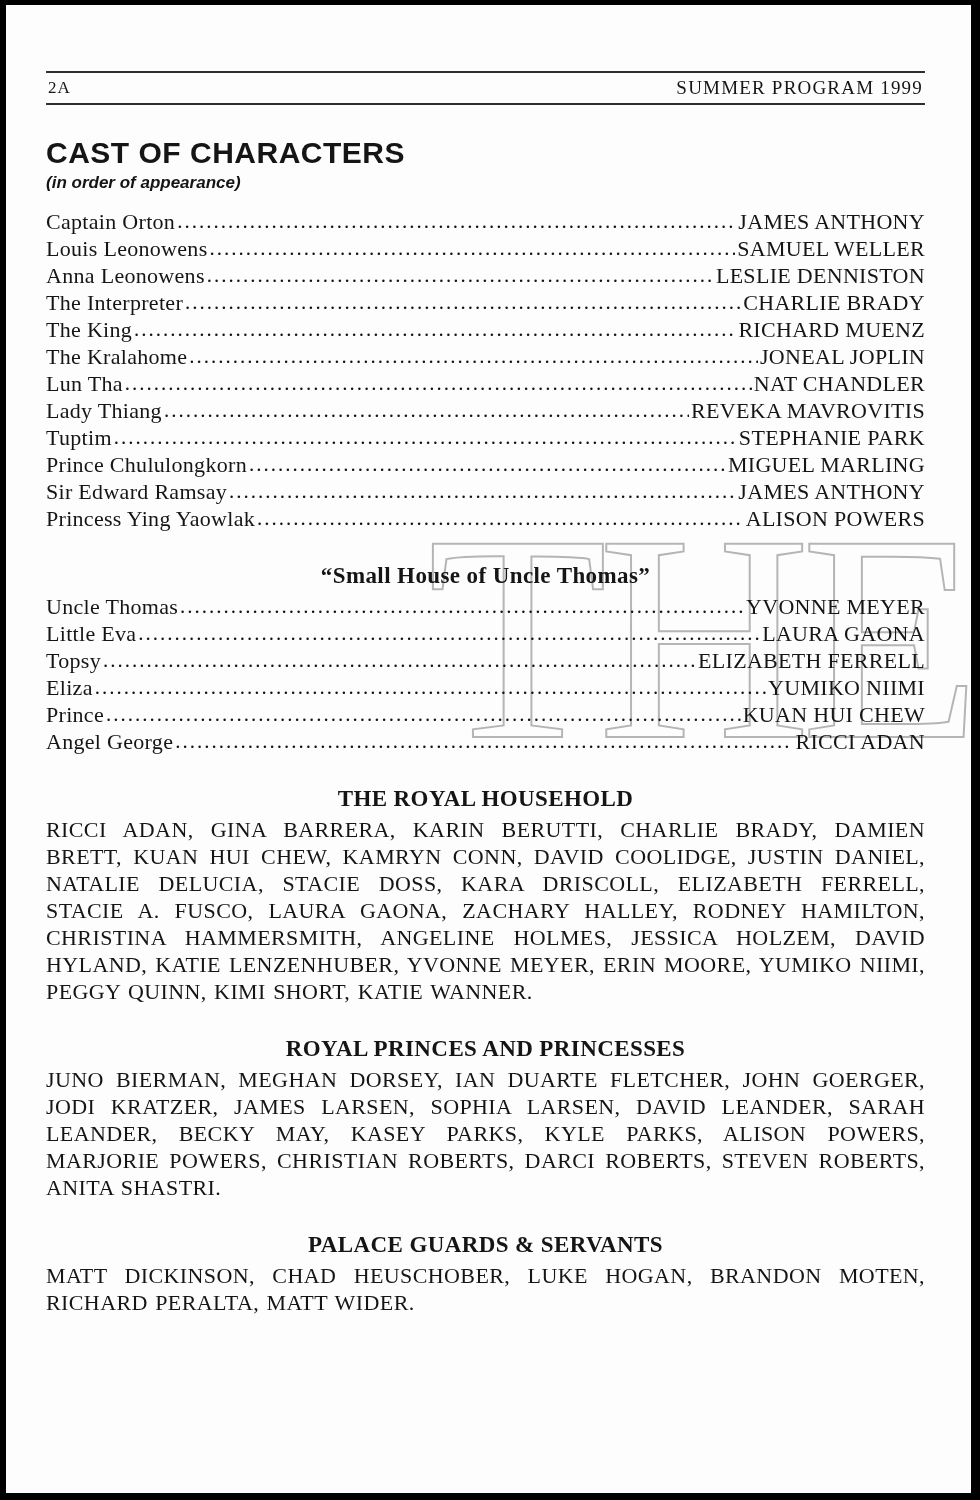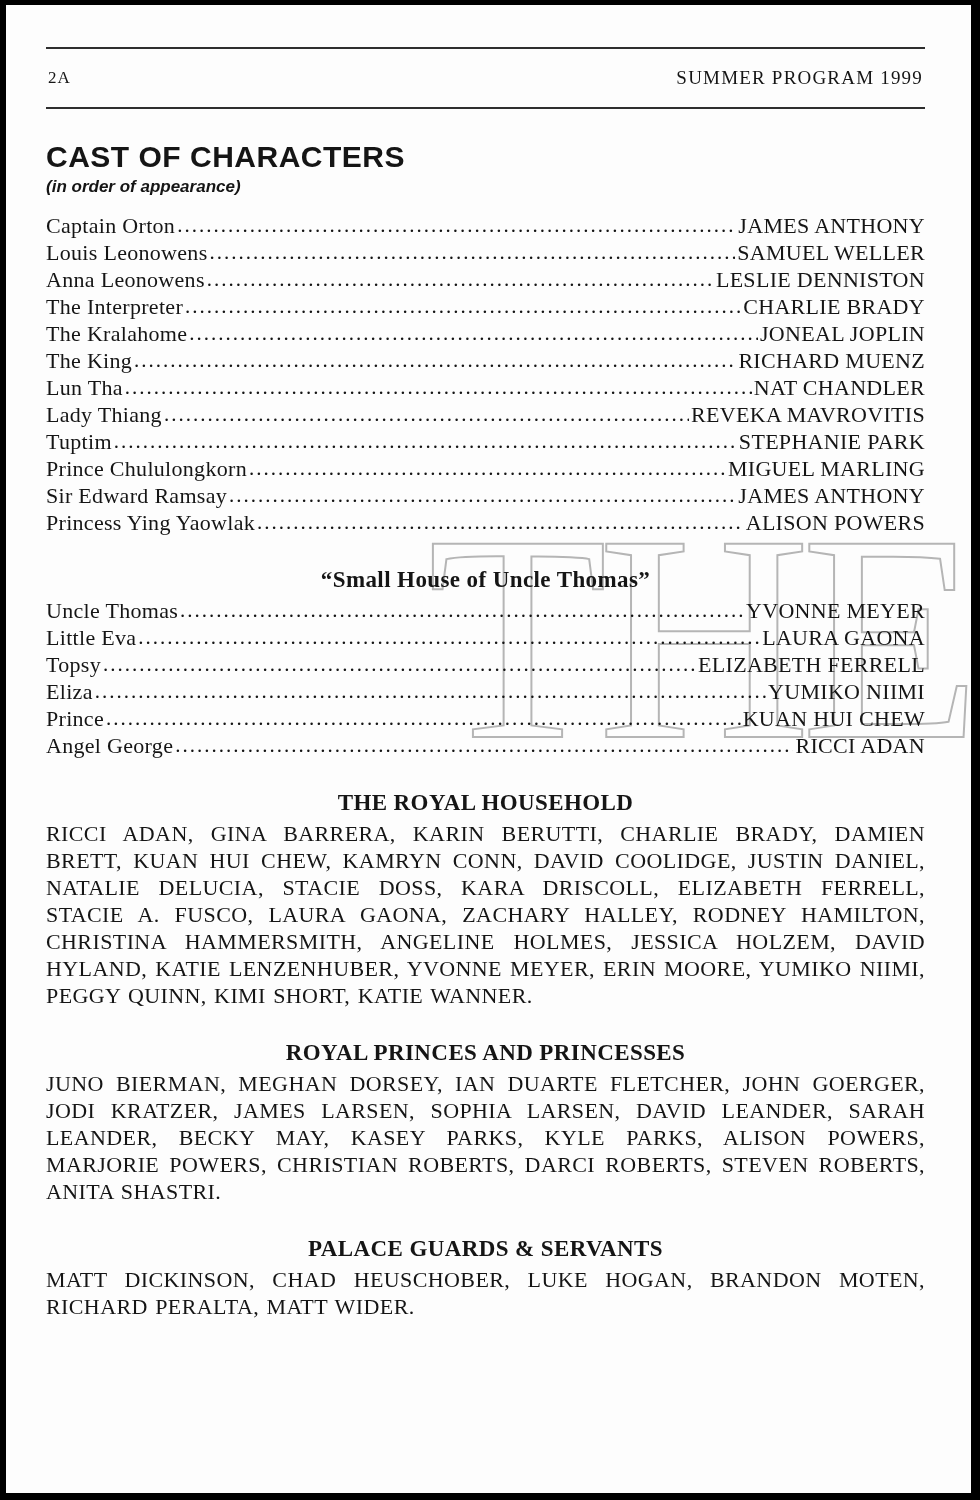--- a/index.html
+++ b/index.html
@@ -13,27 +13,27 @@
     border-color: #000000;
     border-width: 5px 9px 7px 6px;
     overflow: hidden;
     font-family: "Liberation Serif", "DejaVu Serif", serif;
     color: #151515;
   }
   .content { position: relative; z-index: 1; padding: 0 46px 0 40px; }
 
   
   .header-band {
-    margin-top: 42px;
+    margin-top: 66px;
     border-top: 2px solid #2e2e2e;
     border-bottom: 2px solid #2e2e2e;
     display: flex;
     justify-content: space-between;
     align-items: center;
-    padding: 18px 2px;
+    padding: 4px 2px;
     height: 22px;
   }
   .page-number { font-size: 17px; letter-spacing: 1px; }
   .header-right { font-size: 19px; letter-spacing: 1.2px; }
 
   
   .title-block { text-align: left; margin-top: 33px; }
   .title-main {
     font-family: "Liberation Sans", "DejaVu Sans", sans-serif;
     font-weight: bold;
@@ -135,28 +135,28 @@
           <span class="role">Anna Leonowens</span>
           <span class="dots"></span>
           <span class="actor">LESLIE DENNISTON</span>
         </div>
         <div class="cast-row">
           <span class="role">The Interpreter</span>
           <span class="dots"></span>
           <span class="actor">CHARLIE BRADY</span>
         </div>
         <div class="cast-row">
+          <span class="role">The King</span>
+          <span class="dots"></span>
+          <span class="actor">RICHARD MUENZ</span>
+        </div>
+        <div class="cast-row">
           <span class="role">The Kralahome</span>
           <span class="dots"></span>
           <span class="actor">JONEAL JOPLIN</span>
-        </div>
-        <div class="cast-row">
-          <span class="role">The King</span>
-          <span class="dots"></span>
-          <span class="actor">RICHARD MUENZ</span>
         </div>
         <div class="cast-row">
           <span class="role">Lun Tha</span>
           <span class="dots"></span>
           <span class="actor">NAT CHANDLER</span>
         </div>
         <div class="cast-row">
           <span class="role">Lady Thiang</span>
           <span class="dots"></span>
           <span class="actor">REVEKA MAVROVITIS</span>

